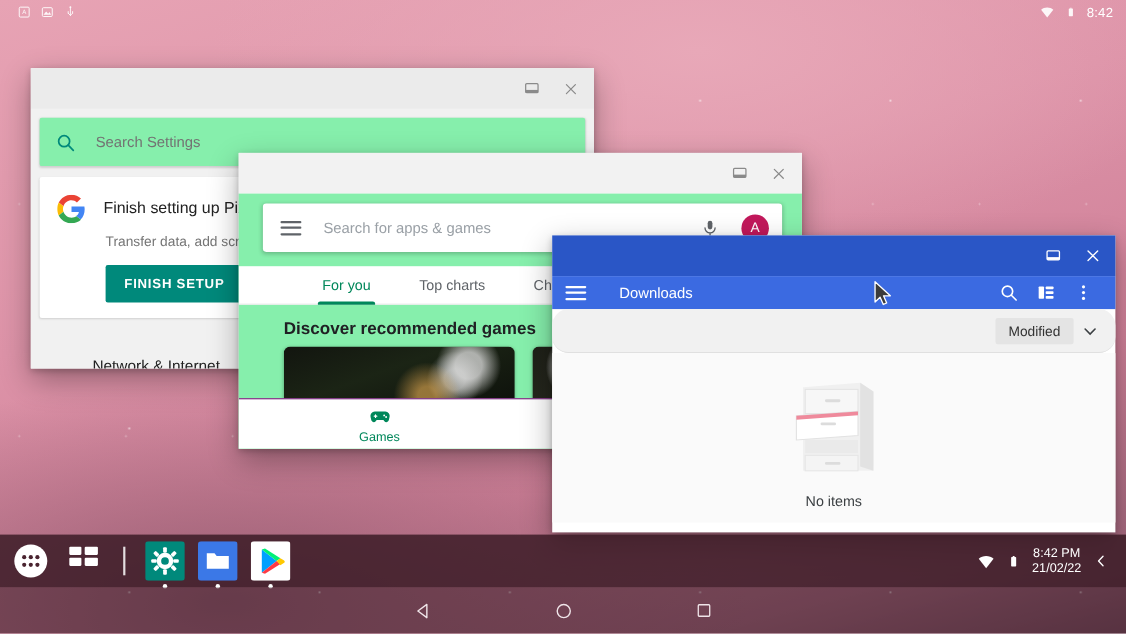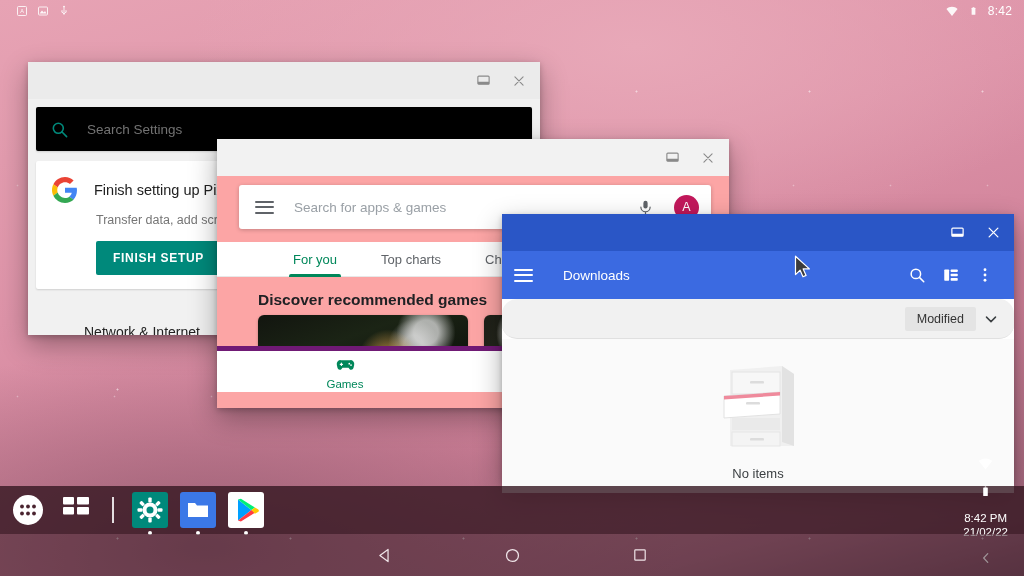--- a/index.html
+++ b/index.html
@@ -42,21 +42,21 @@
               gap:2px; padding-right:4px; }
   .tb-btn { width:34px; height:30px; display:flex; align-items:center; justify-content:center;
             cursor:default; }
   .tb-btn svg { display:block; }
 
   
   #settings-window { left:28px; top:62px; width:512px; height:273px; }
   #settings-window .titlebar { background:#ebebeb; }
   .settings-body { background:#f1f1f1; height:236px; padding:0; overflow:hidden; position:relative; }
   .search-card {
-    margin:8px 8px 0 8px; height:44px; background:#000000; border-radius:2px;
+    margin:8px 8px 0 8px; height:44px; background:#86efac; border-radius:2px;
     display:flex; align-items:center; padding:0 14px; gap:18px;
     box-shadow:0 1px 2px rgba(0,0,0,.14);
   }
   .search-card .ph { color:#737373; font-size:13.5px; }
   .setup-card {
     margin:10px 8px 0 8px; background:#fff; border-radius:2px;
     padding:16px 16px 14px 16px; box-shadow:0 1px 2px rgba(0,0,0,.14);
   }
   .setup-head { display:flex; align-items:center; gap:16px; }
   .setup-title { font-size:14.5px; color:#212121; }
@@ -67,21 +67,21 @@
     padding:10px 17px; border-radius:2px; cursor:pointer;
   }
   .settings-list-item {
     position:absolute; left:0; bottom:-5px; width:100%;
     font-size:14px; color:#212121; padding-left:56px;
   }
 
   
   #play-window { left:217px; top:139px; width:512px; height:269px; }
   #play-window .titlebar { background:#f2f2f2; }
-  .play-body { height:232px; background:#fca5a5; position:relative; overflow:hidden; }
+  .play-body { height:232px; background:#86efac; position:relative; overflow:hidden; }
   .play-search {
     position:absolute; left:22px; top:9px; width:472px; height:44px;
     background:#fff; border-radius:3px; box-shadow:0 1px 4px rgba(0,0,0,.22);
     display:flex; align-items:center; padding:0 12px 0 16px; gap:20px;
   }
   .hamb { width:19px; display:flex; flex-direction:column; gap:3.5px; }
   .hamb i { display:block; height:2px; background:#5f6368; border-radius:1px; }
   .play-search .ph { flex:1; color:#9aa0a6; font-size:13.5px; }
   .avatar {
     width:25px; height:25px; border-radius:50%; background:#c2185b; color:#fff;
@@ -113,32 +113,32 @@
       linear-gradient(160deg, #12150f 0%, #1b2415 40%, #0c0f0a 100%);
   }
   .thumb-b {
     width:100%; height:100%;
     background:
       radial-gradient(circle at 22% 30%, #e9e9e9 0 12%, transparent 20%),
       radial-gradient(circle at 24% 34%, #2e7d32 0 8%, transparent 15%),
       linear-gradient(150deg, #1e2018 0%, #2a2b20 50%, #101209 100%);
   }
   .play-bottomnav {
-    position:absolute; bottom:16px; left:0; width:100%; height:46px; background:#fff;
-    border-top:5px solid #701a75; display:flex; align-items:center;
+    position:absolute; bottom:0; left:0; width:100%; height:46px; background:#fff;
+    border-top:1px solid #701a75; display:flex; align-items:center;
   }
   .pbn-item { flex:1; display:flex; flex-direction:column; align-items:center;
               gap:3px; font-size:11.5px; color:#5f6368; cursor:pointer; }
   .pbn-item.active { color:#00875a; }
 
   
   #files-window { left:502px; top:214px; width:512px; height:270px; }
   #files-window .titlebar { background:#2a56c6; }
   .files-appbar {
-    height:48px; background:#3b6ae1; display:flex; align-items:center;
+    height:30px; background:#3b6ae1; display:flex; align-items:center;
     padding:0 12px; gap:0; color:#fff;
   }
   .files-appbar .hamb i { background:#fff; }
   .files-title { font-size:13.5px; margin-left:30px; flex:1; }
   .files-act { width:34px; height:34px; display:flex; align-items:center;
                justify-content:center; cursor:pointer; }
   .files-sortbar {
     height:40px; background:#f1f1f1; border-bottom:1px solid #e0e0e0;
     display:flex; align-items:center; justify-content:flex-end; padding-right:14px; gap:6px;border-radius:15px;
   }
@@ -161,21 +161,21 @@
   }
   .tb-left { display:flex; align-items:center; gap:12px; }
   .tb-divider { width:2px; height:26px; background:rgba(255,255,255,.85); margin:0 6px; }
   .tb-app { width:36px; height:36px; border-radius:3px; display:flex;
             align-items:center; justify-content:center; position:relative; cursor:pointer; }
   .tb-app.running::after {
     content:""; position:absolute; bottom:-7px; left:50%; transform:translateX(-50%);
     width:4px; height:4px; border-radius:50%; background:#fff;
   }
   .tb-spacer { flex:1; }
-  .tb-right { display:flex; align-items:center; gap:11px; color:#fff; padding-right:6px;flex-direction:column; }
+  .tb-right { display:flex; align-items:center; gap:11px; color:#fff; padding-right:6px; }
   .tb-clock { text-align:center; font-size:11.5px; line-height:14px; }
 
   
   .navbar {
     position:absolute; left:0; bottom:0; width:1024px; height:42px;
     display:flex; align-items:center; justify-content:center; gap:0;
     background:rgba(40,16,25,.45); z-index:40;
   }
   .nav-btn { width:128px; height:42px; display:flex; align-items:center;
              justify-content:center; cursor:pointer; }

